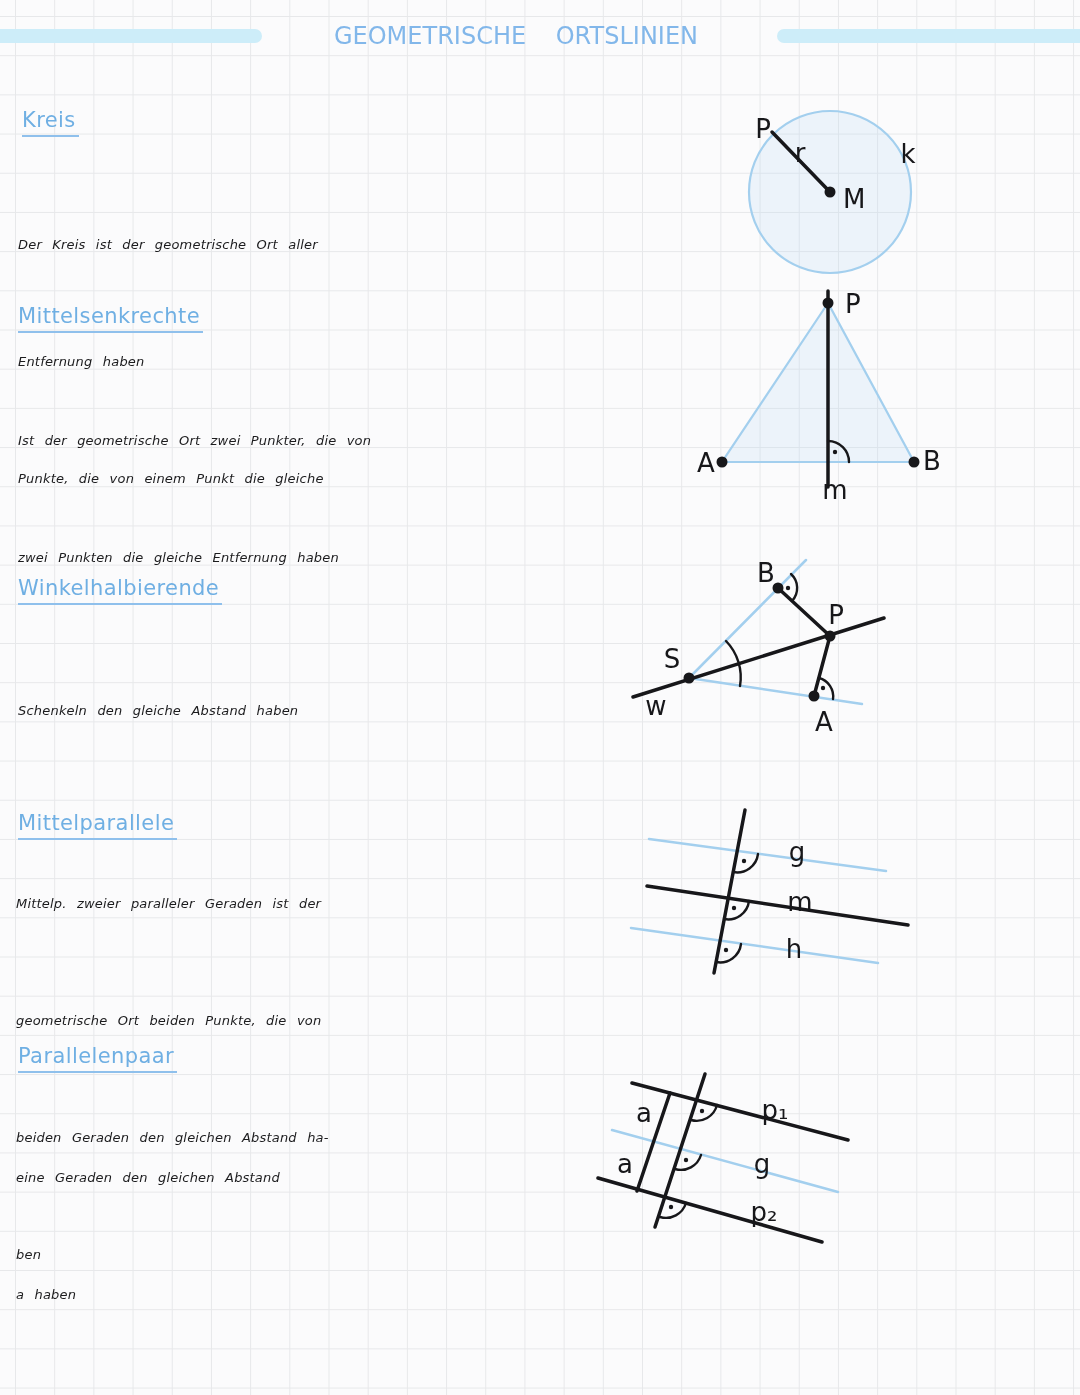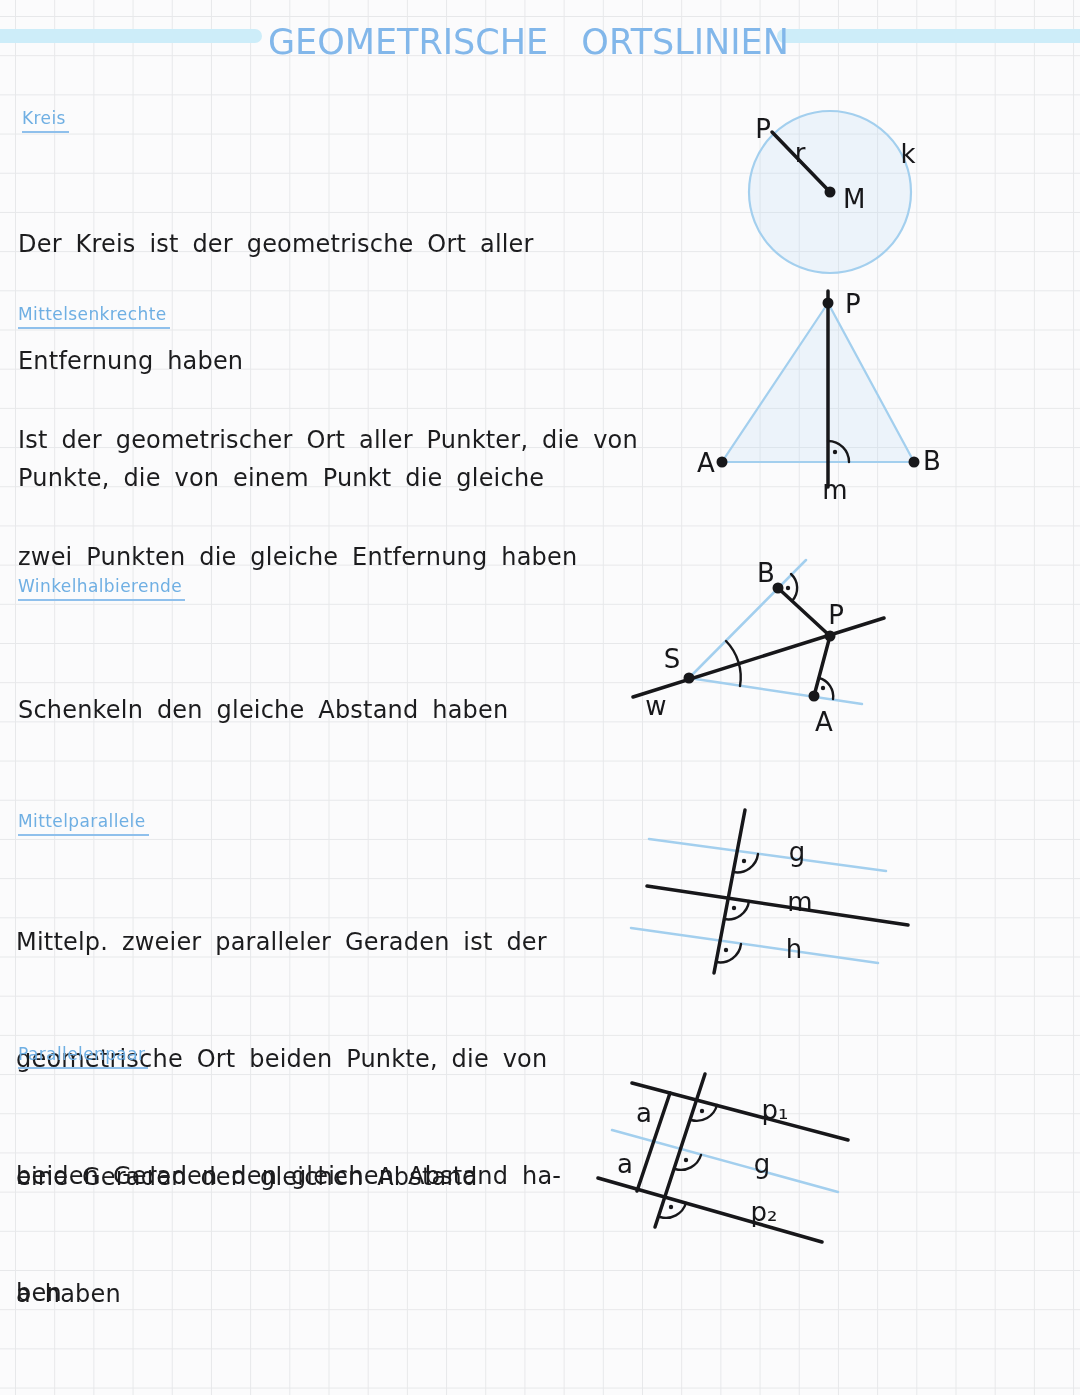--- a/index.html
+++ b/index.html
@@ -12,30 +12,30 @@
     background-size:39.2px 39.2px;
     background-position:15px 16px;
     font-family:"DejaVu Sans", sans-serif;
     color:#1c1c1e;
   }
   .hl-bar { position:absolute; height:14px; background:#cdedf9; top:29px; }
   .hl-bar.left  { left:0;     width:262px; border-radius:0 8px 8px 0; }
   .hl-bar.right { left:777px; width:303px; border-radius:8px 0 0 8px; }
   .page-title {
     position:absolute; left:268px; top:22px; width:496px;
-    text-align:center; font-size:35px; color:#82b7ea;
+    text-align:center; font-size:24px; color:#82b7ea;
     letter-spacing:0px; word-spacing:22px; white-space:nowrap;
   }
   .sec-heading {
-    position:absolute; color:#6fafe3; font-size:17px;
+    position:absolute; color:#6fafe3; font-size:21px;
     border-bottom:2px solid #8fc0ec; padding:0 3px 3px 0;
     letter-spacing:0.4px; white-space:nowrap;
   }
-  .sec-text { position:absolute; font-size:24px; line-height:39px;
-    letter-spacing:0.2px; word-spacing:6px; white-space:pre; }
+  .sec-text { position:absolute; font-size:13px; line-height:39px;
+    letter-spacing:0.2px; word-spacing:6px; white-space:pre;font-style:italic; }
   svg { position:absolute; overflow:visible; }
   svg text { font-family:"DejaVu Sans", sans-serif; font-size:26px; fill:#17171a; }
   .ink   { stroke:#17171a; stroke-width:3.5; stroke-linecap:round; fill:none; }
   .ink2  { stroke:#17171a; stroke-width:2.4; stroke-linecap:round; fill:none; }
   .blue  { stroke:#a3cfee; stroke-width:2.5; stroke-linecap:round; fill:none; }
   .bluefill { stroke:#a3cfee; stroke-width:2.2; fill:rgba(173,212,242,0.18); }
   .dot { fill:#17171a; stroke:none; }
 </style>
 </head>
 <body>
@@ -58,21 +58,21 @@
     <line class="ink" x1="830" y1="192" x2="772" y2="132"></line>
     <circle class="dot" cx="830" cy="192" r="5.5"></circle>
     <text x="763" y="138" text-anchor="middle">P</text>
     <text x="800" y="162" text-anchor="middle" font-size="24">r</text>
     <text x="908" y="163" text-anchor="middle">k</text>
     <text x="843" y="208" text-anchor="start" font-size="24">M</text>
   </svg>
 
   <div class="sec-heading" style="left:18px; top:304px">Mittelsenkrechte</div>
   <div class="sec-text" style="left:18px; top:343px">
-    <div>Ist der geometrischer Ort aller Punkter, die von</div>
+    <div>Ist der geometrische Ort zwei Punkter, die von</div>
     <div>zwei Punkten die gleiche Entfernung haben</div>
   </div>
 
   <svg style="left:685px; top:283px" width="280" height="225" viewBox="685 283 280 225">
     <polygon class="bluefill" points="828,303 722,462 914,462"></polygon>
     <line class="ink" x1="828" y1="291" x2="828" y2="487"></line>
     <path class="ink2" d="M 828 441 A 21 21 0 0 1 849 462"></path>
     <circle class="dot" cx="835" cy="452" r="2.2"></circle>
     <circle class="dot" cx="828" cy="303" r="5.5"></circle>
     <circle class="dot" cx="722" cy="462" r="5.5"></circle>
@@ -104,21 +104,21 @@
     <circle class="dot" cx="830" cy="636" r="5.5"></circle>
     <circle class="dot" cx="814" cy="696" r="5.5"></circle>
     <text x="766" y="582" text-anchor="middle">B</text>
     <text x="836" y="624" text-anchor="middle">P</text>
     <text x="672" y="668" text-anchor="middle">S</text>
     <text x="656" y="715" text-anchor="middle" font-size="24">w</text>
     <text x="824" y="731" text-anchor="middle">A</text>
   </svg>
 
   <div class="sec-heading" style="left:18px; top:811px">Mittelparallele</div>
-  <div class="sec-text" style="left:16px; top:845px">
+  <div class="sec-text" style="left:16px; top:806px">
     <div>Mittelp. zweier paralleler Geraden ist der</div>
     <div>geometrische Ort beiden Punkte, die von</div>
     <div>beiden Geraden den gleichen Abstand ha-</div>
     <div>ben</div>
   </div>
 
   <svg style="left:622px; top:798px" width="295" height="190" viewBox="622 798 295 190">
     <line class="blue" x1="649" y1="839" x2="886" y2="871"></line>
     <line class="ink" x1="647" y1="886" x2="908" y2="925"></line>
     <line class="blue" x1="631" y1="928" x2="878" y2="963"></line>

